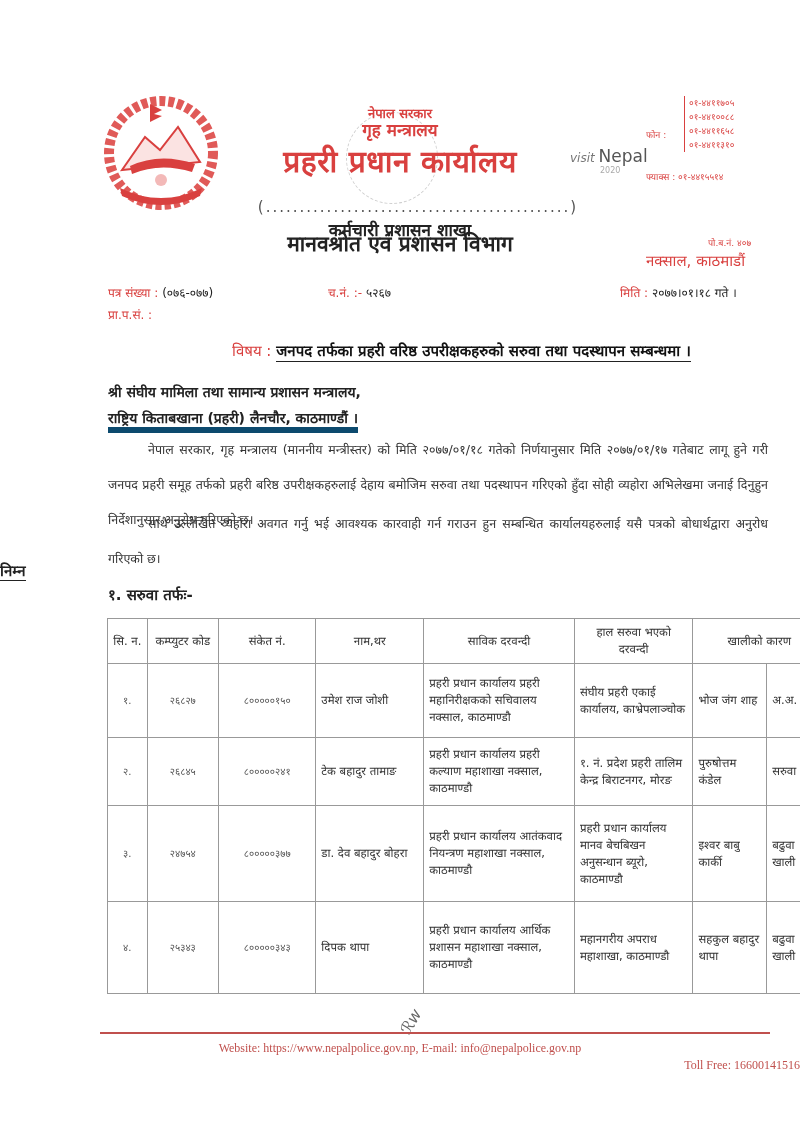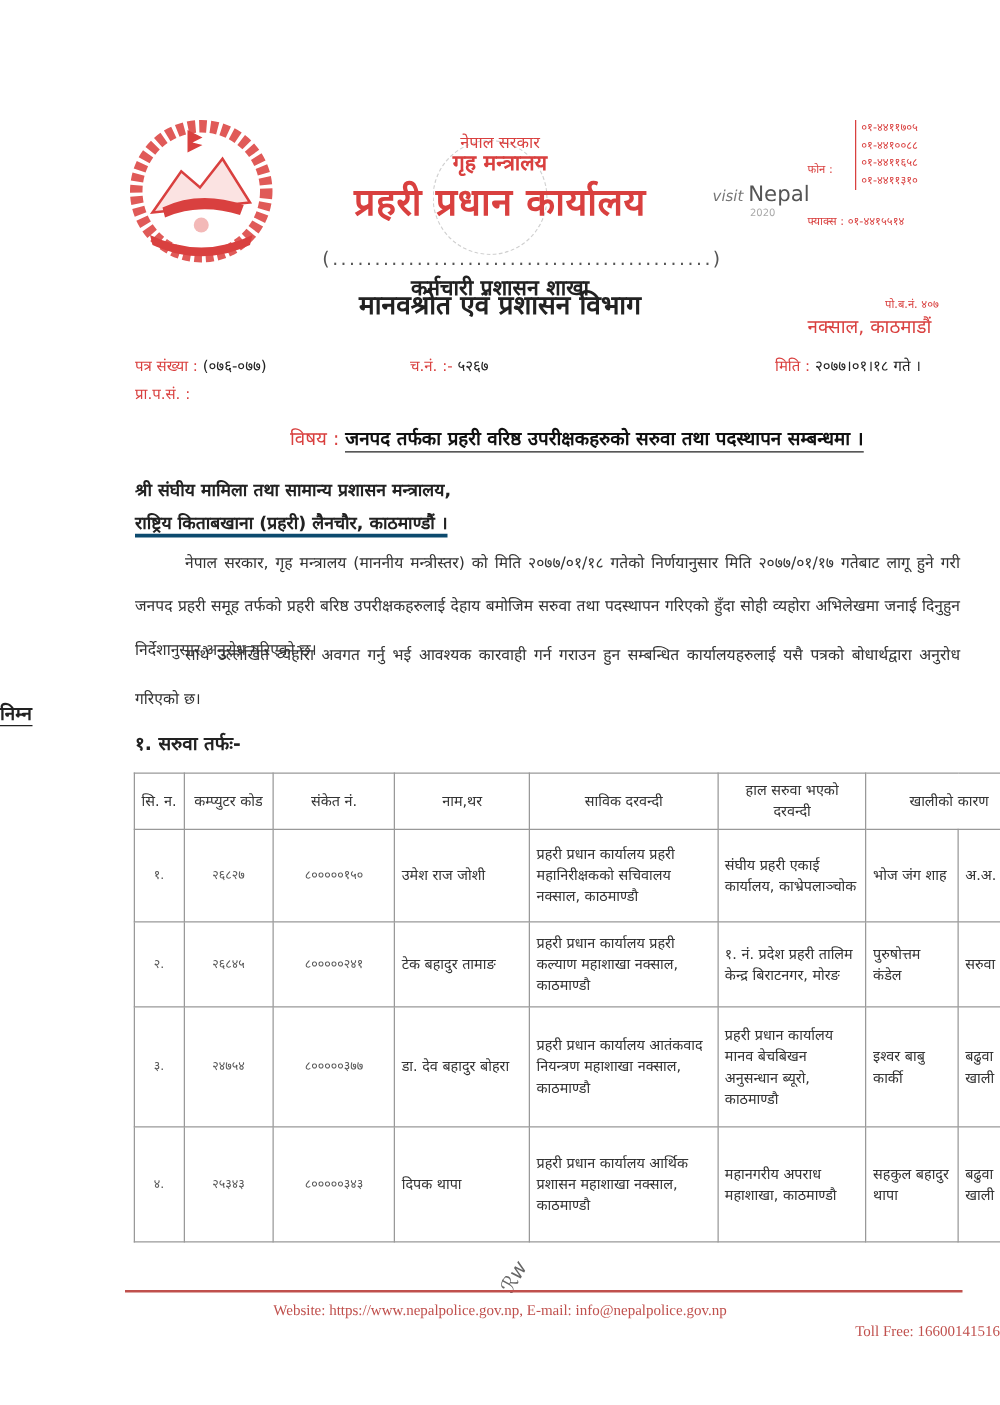--- a/index.html
+++ b/index.html
@@ -1,40 +1,40 @@
 <!DOCTYPE html>
 <html><head>
 <meta charset="utf-8">
 <style>
   html, body { margin:0; padding:0; background:#ffffff; }
   body { width:800px; height:1124px; position:relative; overflow:hidden;
          font-family:"DejaVu Sans","Liberation Sans",sans-serif; color:#222; }
   .abs { position:absolute; }
   .red { color:#d9403f; }
   .emblem { left:100px; top:92px; width:122px; height:122px; }
-  .hdr-gov { left:0; width:800px; top:104px; text-align:center; font-size:13px; font-weight:normal; color:#d9403f; }
+  .hdr-gov { left:0; width:800px; top:104px; text-align:center; font-size:13px; font-weight:bold; color:#d9403f; }
   .hdr-ministry { left:0; width:800px; top:118px; text-align:center; font-size:17px; font-weight:bold; color:#d9403f; }
   .hdr-office { left:0; width:800px; top:140px; text-align:center; font-size:30px; font-weight:bold; color:#d9403f; letter-spacing:0.5px; }
   .hdr-dept { left:0; width:800px; top:185px; text-align:center; font-size:21px; font-weight:bold; color:#222;margin-top:44px; }
   .hdr-dots { left:248px; width:340px; top:198px; text-align:center; font-size:15px; color:#555; letter-spacing:2px; }
   .hdr-branch { left:0; width:800px; top:218px; text-align:center; font-size:17px; font-weight:bold; color:#222; }
   .visit { left:570px; top:146px; font-size:12px; color:#777; font-style:italic; }
   .visit b { font-size:17px; font-style:normal; color:#555; font-weight:normal; }
   .visit-year { left:600px; top:166px; font-size:8px; color:#aaa; }
   .phones-label { left:646px; top:128px; font-size:9px; color:#d9403f; }
   .phones { left:684px; top:96px; border-left:1px solid #d9403f; padding-left:4px; font-size:9px; line-height:14px; color:#d9403f; }
   .fax { left:646px; top:170px; font-size:9px; color:#d9403f; }
   .pobox { left:708px; top:236px; font-size:9px; color:#d9403f; }
   .addr { left:646px; top:250px; font-size:15px; color:#d9403f; }
   .ref-row { top:284px; font-size:12px; }
   .pps { left:108px; top:306px; font-size:12px; color:#d9403f; }
   .subject { left:232px; top:340px; font-size:15px; }
   .subject .sub-text { border-bottom:1.5px solid #222; padding-bottom:1px; color:#111; font-weight:bold; }
   .addr1 { left:108px; top:382px; font-size:14px; font-weight:bold; }
-  .addr2 { left:108px; top:408px; font-size:14px; font-weight:bold; border-bottom:3px solid #0c4a6e; }
+  .addr2 { left:108px; top:408px; font-size:14px; font-weight:bold; border-bottom:6px solid #0c4a6e; }
   .body-p { left:108px; width:660px; font-size:12.5px; line-height:35px; color:#333; text-align:justify; }
   .nimna { left:0; width:800px; top:560px; font-size:15px; font-weight:bold; }
   .nimna span { border-bottom:1.5px solid #222; }
   .section { left:108px; top:584px; font-size:15px; font-weight:bold; }
   table.tbl { position:absolute; left:107px; top:618px; width:719px; border-collapse:collapse; font-size:11.5px; color:#333; }
   table.tbl th, table.tbl td { border:1px solid #999; padding:3px 5px; vertical-align:middle; line-height:17px; }
   table.tbl th { font-weight:normal; text-align:center; height:38px; }
   table.tbl td.n { font-size:10px; color:#555; text-align:center; }
   .footer-line { left:100px; top:1032px; width:670px; height:2px; background:#c0504d; }
   .footer1 { left:0; width:800px; top:1041px; text-align:center; font-family:"Liberation Serif",serif; font-size:12px; color:#c0504d; }

